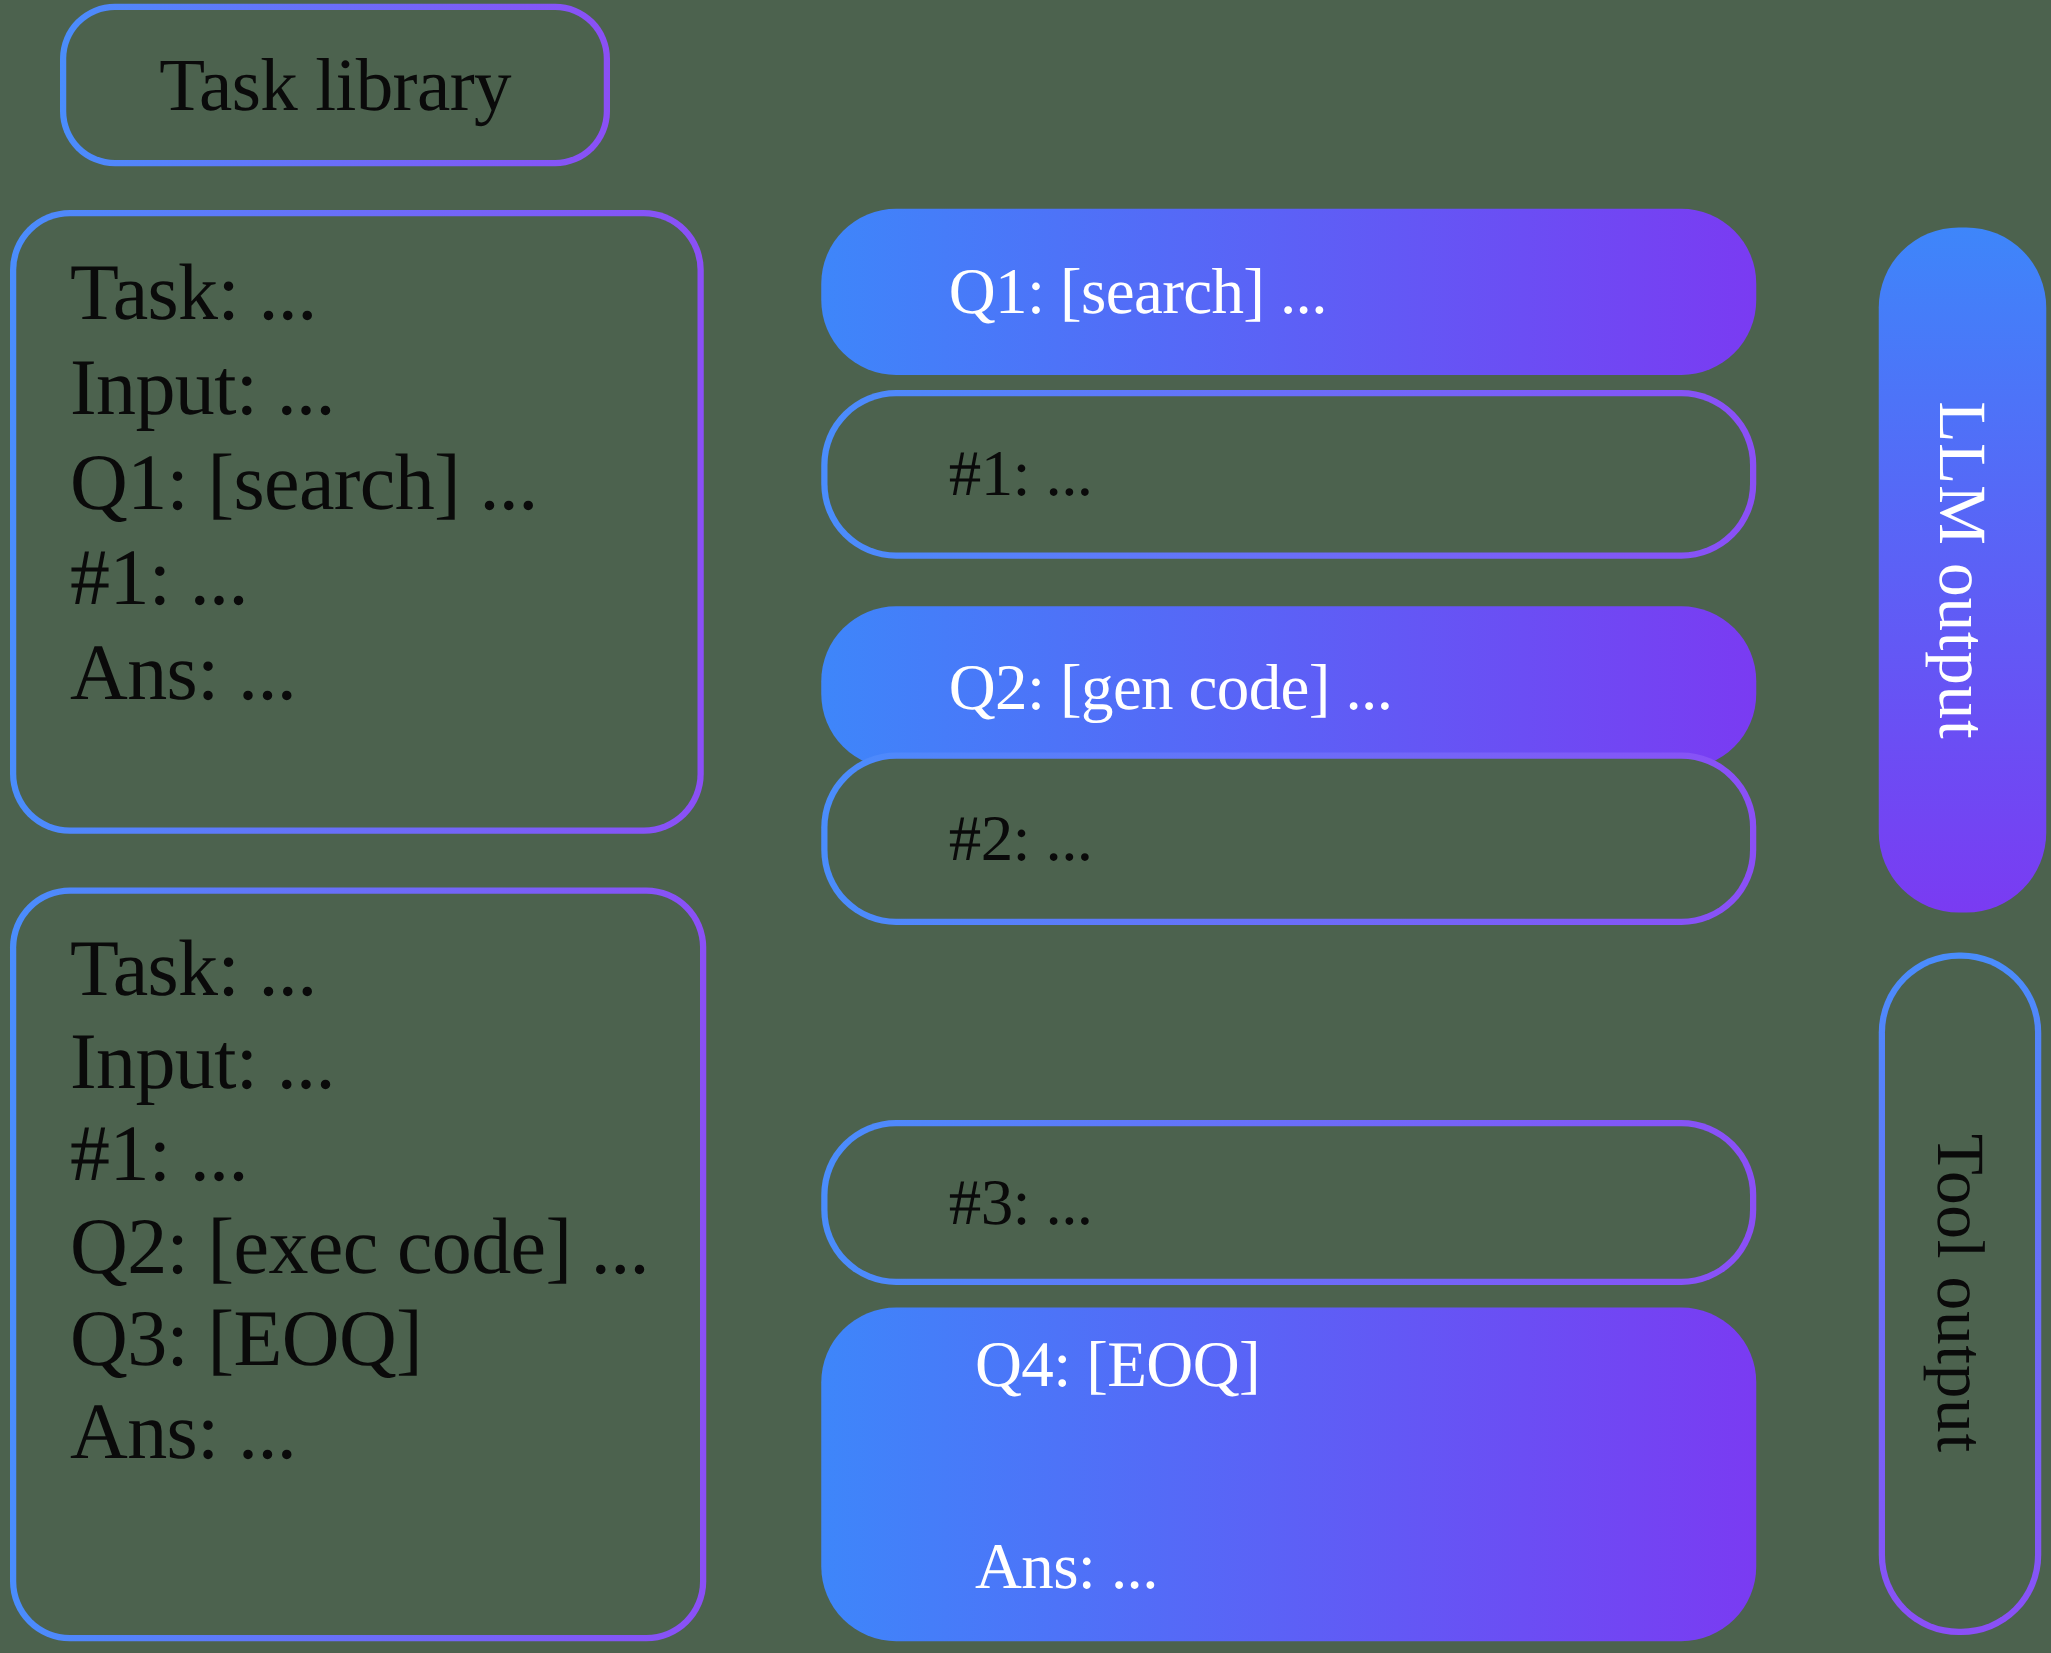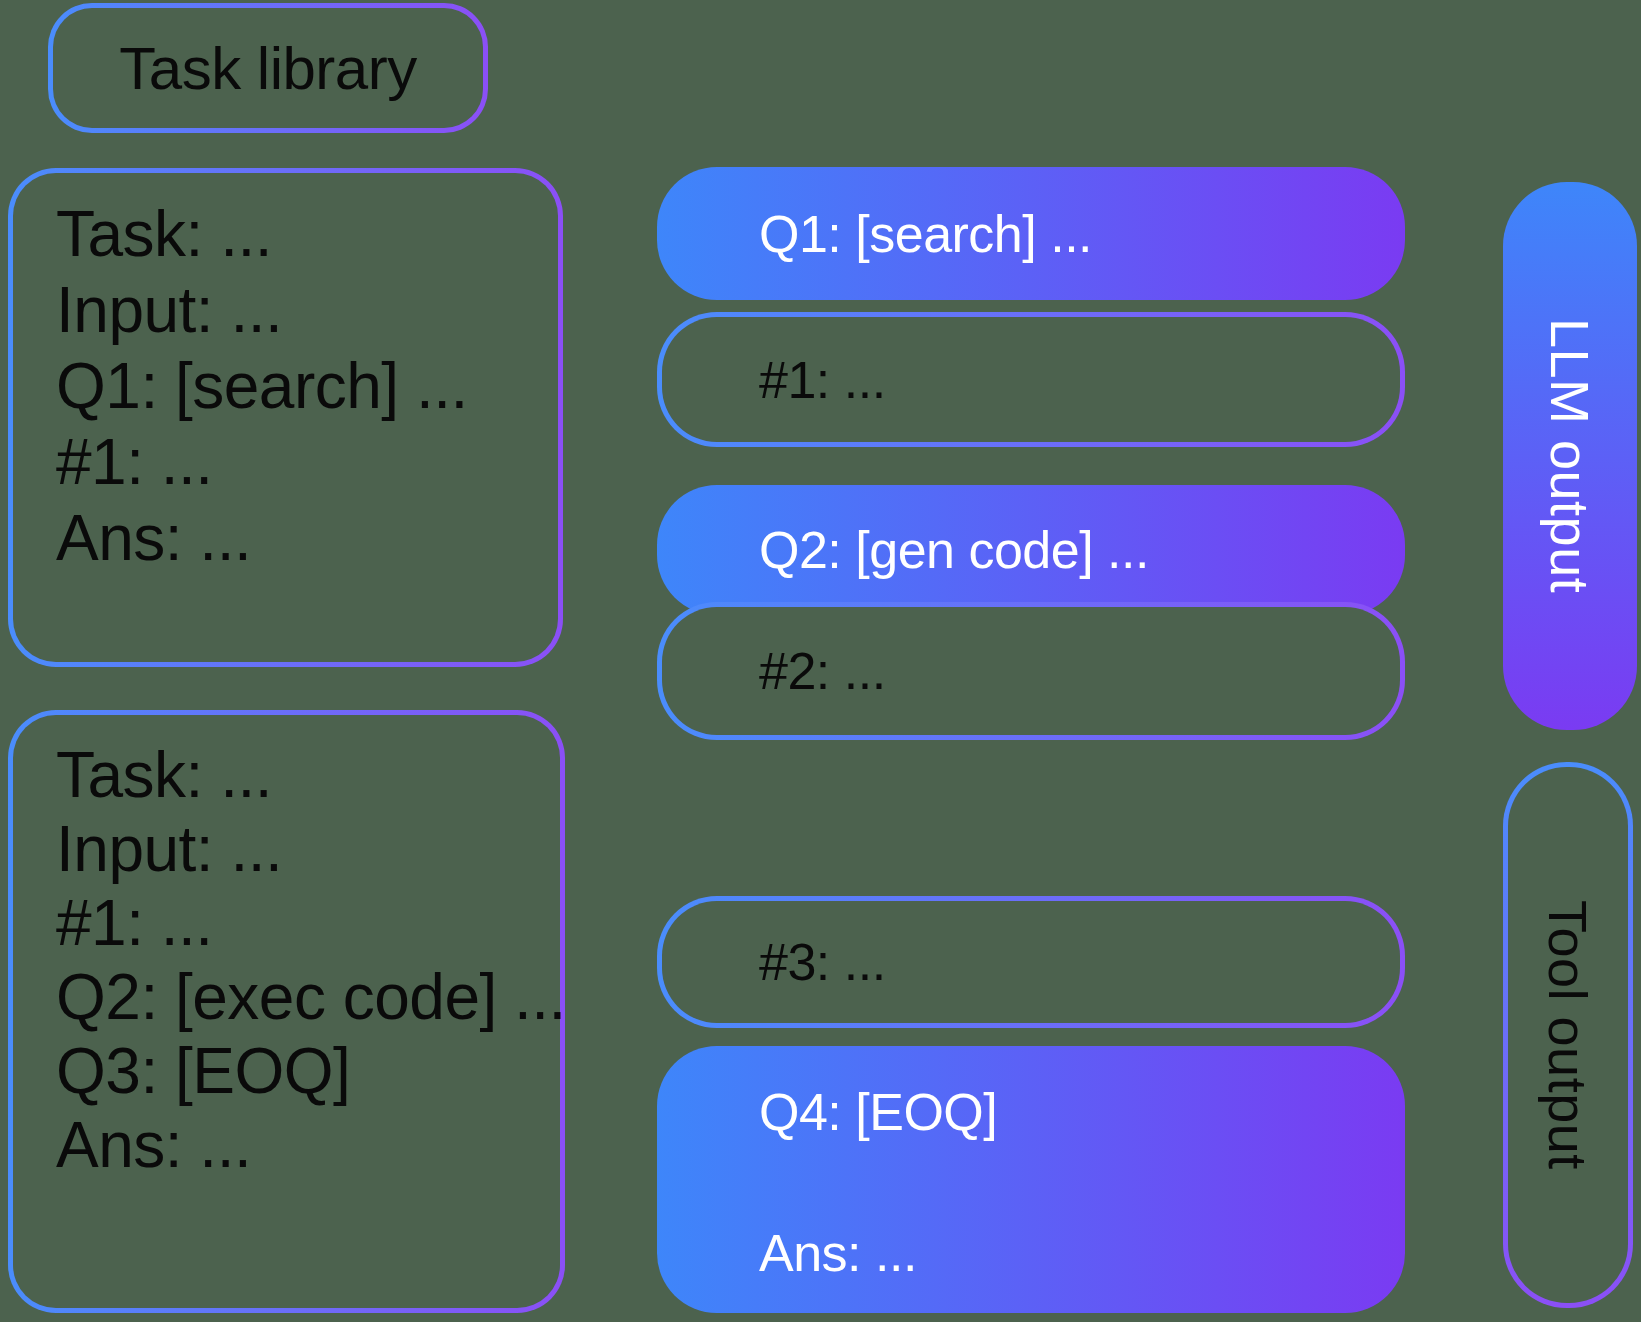--- a/index.html
+++ b/index.html
@@ -16,20 +16,21 @@
     padding: 0;
     background: var(--bg);
     font-family: "Liberation Sans", sans-serif;
   }
   .canvas {
     position: relative;
     width: 1641px;
     height: 1322px;
     background: var(--bg);
     overflow: hidden;
+    font-family: Liberation Serif, serif;
   }
 
   
   .gbox {
     position: absolute;
     box-sizing: border-box;
   }
   .grad-h { background: linear-gradient(90deg, var(--border-blue), var(--border-purple)); }
   .grad-v { background: linear-gradient(180deg, var(--border-blue), var(--border-purple)); }
   .fill-h { background: linear-gradient(90deg, var(--blue), var(--purple)); }
@@ -87,22 +88,23 @@
     display: flex;
     align-items: center;
     padding-left: 102px;
   }
   .row.filled .row-label { color: var(--text-light); }
   .row.outlined .row-label { color: var(--text-dark); }
   .row.tall .content {
     flex-direction: column;
     align-items: flex-start;
     justify-content: space-between;
-    padding-top: 36px;
+    padding-top: 17px;
     padding-bottom: 30px;
+    margin-left: 21px;
   }
 
   
   .vbox { border-radius: 64px; }
   .vbox .cutout { border-radius: 59px; }
   .vbox .vlabel {
     position: absolute;
     inset: 0;
     display: flex;
     align-items: center;

